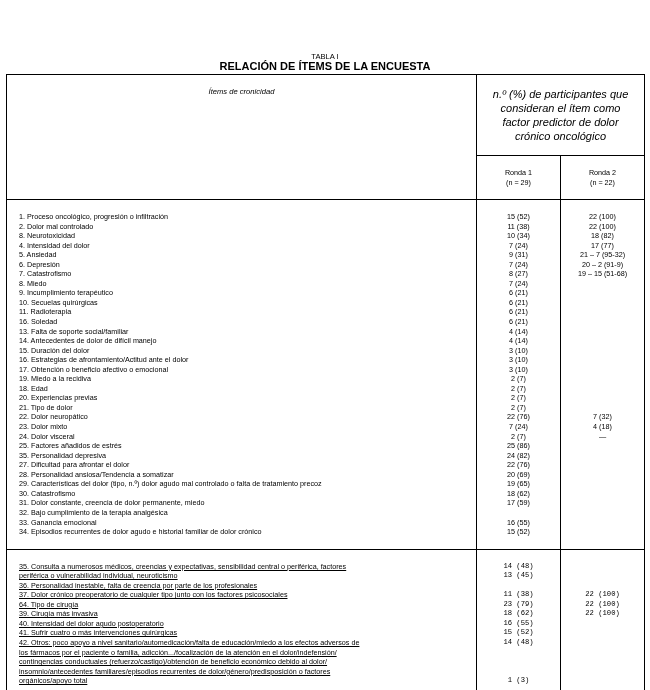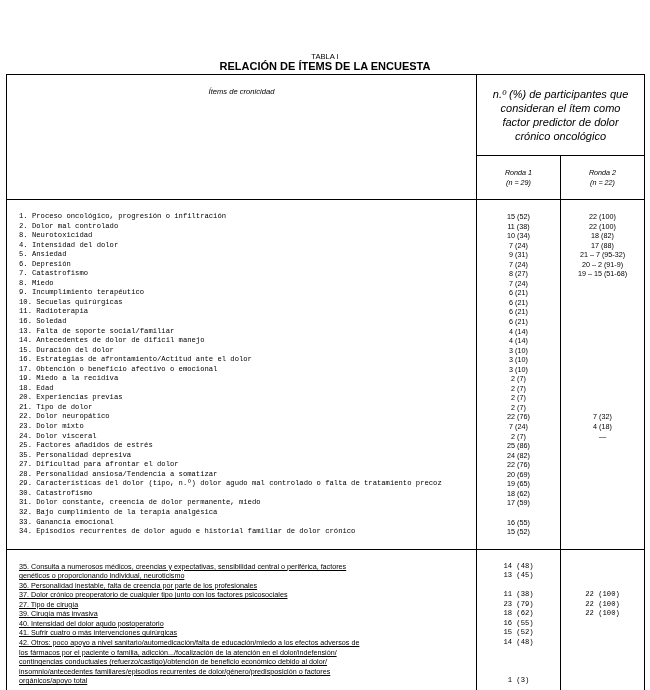--- a/index.html
+++ b/index.html
@@ -53,28 +53,26 @@
     text-align: center;
     vertical-align: middle;
     font-style: italic;
     font-size: 11px;
     line-height: 14px;
     padding: 4px 10px;
   }
   .hdr-round {
     text-align: center;
     vertical-align: middle;
-    font-style: italic;
     font-size: 7.2px;
     line-height: 9.5px;
     padding: 3px 2px;
   }
   .items-cell {
     padding: 2px 0 2px 3px;
-    font-family: Liberation Mono, monospace;
   }
   .num-cell {
     padding: 2px 0;
     text-align: center;
   }
   .row-line {
     line-height: 9.55px;
     white-space: nowrap;
     overflow: visible;
   }
@@ -201,21 +199,21 @@
               <div class="row-line">&nbsp;</div>
               <div class="row-line">16 (55)</div>
               <div class="row-line">15 (52)</div>
             </div>
         </td>
         <td class="num-cell">
           <div id="b1-r2">
               <div class="row-line">22 (100)</div>
               <div class="row-line">22 (100)</div>
               <div class="row-line">18 (82)</div>
-              <div class="row-line">17 (88)</div>
+              <div class="row-line">17 (77)</div>
               <div class="row-line">21 – 7 (95-32)</div>
               <div class="row-line">20 – 2 (91-9)</div>
               <div class="row-line">19 – 15 (51-68)</div>
               <div class="row-line">&nbsp;</div>
               <div class="row-line">&nbsp;</div>
               <div class="row-line">&nbsp;</div>
               <div class="row-line">&nbsp;</div>
               <div class="row-line">&nbsp;</div>
               <div class="row-line">&nbsp;</div>
               <div class="row-line">&nbsp;</div>
@@ -240,24 +238,24 @@
               <div class="row-line">&nbsp;</div>
               <div class="row-line">&nbsp;</div>
             </div>
         </td>
       </tr>
 
       <tr>
         <td class="blk">
           <div id="b2-items">
               <div class="row-line">35. Consulta a numerosos médicos, creencias y expectativas, sensibilidad central o periférica, factores</div>
-              <div class="row-line">genéticos o proporcionando individual, neuroticismo</div>
+              <div class="row-line">periférica o vulnerabilidad individual, neuroticismo</div>
               <div class="row-line">36. Personalidad inestable, falta de creencia por parte de los profesionales</div>
               <div class="row-line">37. Dolor crónico preoperatorio de cualquier tipo junto con los factores psicosociales</div>
-              <div class="row-line">27. Tipo de cirugía</div>
+              <div class="row-line">64. Tipo de cirugía</div>
               <div class="row-line">39. Cirugía más invasiva</div>
               <div class="row-line">40. Intensidad del dolor agudo postoperatorio</div>
               <div class="row-line">41. Sufrir cuatro o más intervenciones quirúrgicas</div>
               <div class="row-line">42. Otros: poco apoyo a nivel sanitario/automedicación/falta de educación/miedo a los efectos adversos de</div>
               <div class="row-line">los fármacos por el paciente o familia, adicción.../focalización de la atención en el dolor/indefensión/</div>
               <div class="row-line">contingencias conductuales (refuerzo/castigo)/obtención de beneficio económico debido al dolor/</div>
               <div class="row-line">insomnio/antecedentes familiares/episodios  recurrentes de dolor/género/predisposición o factores</div>
               <div class="row-line">orgánicos/apoyo total</div>
             </div>
         </td>

